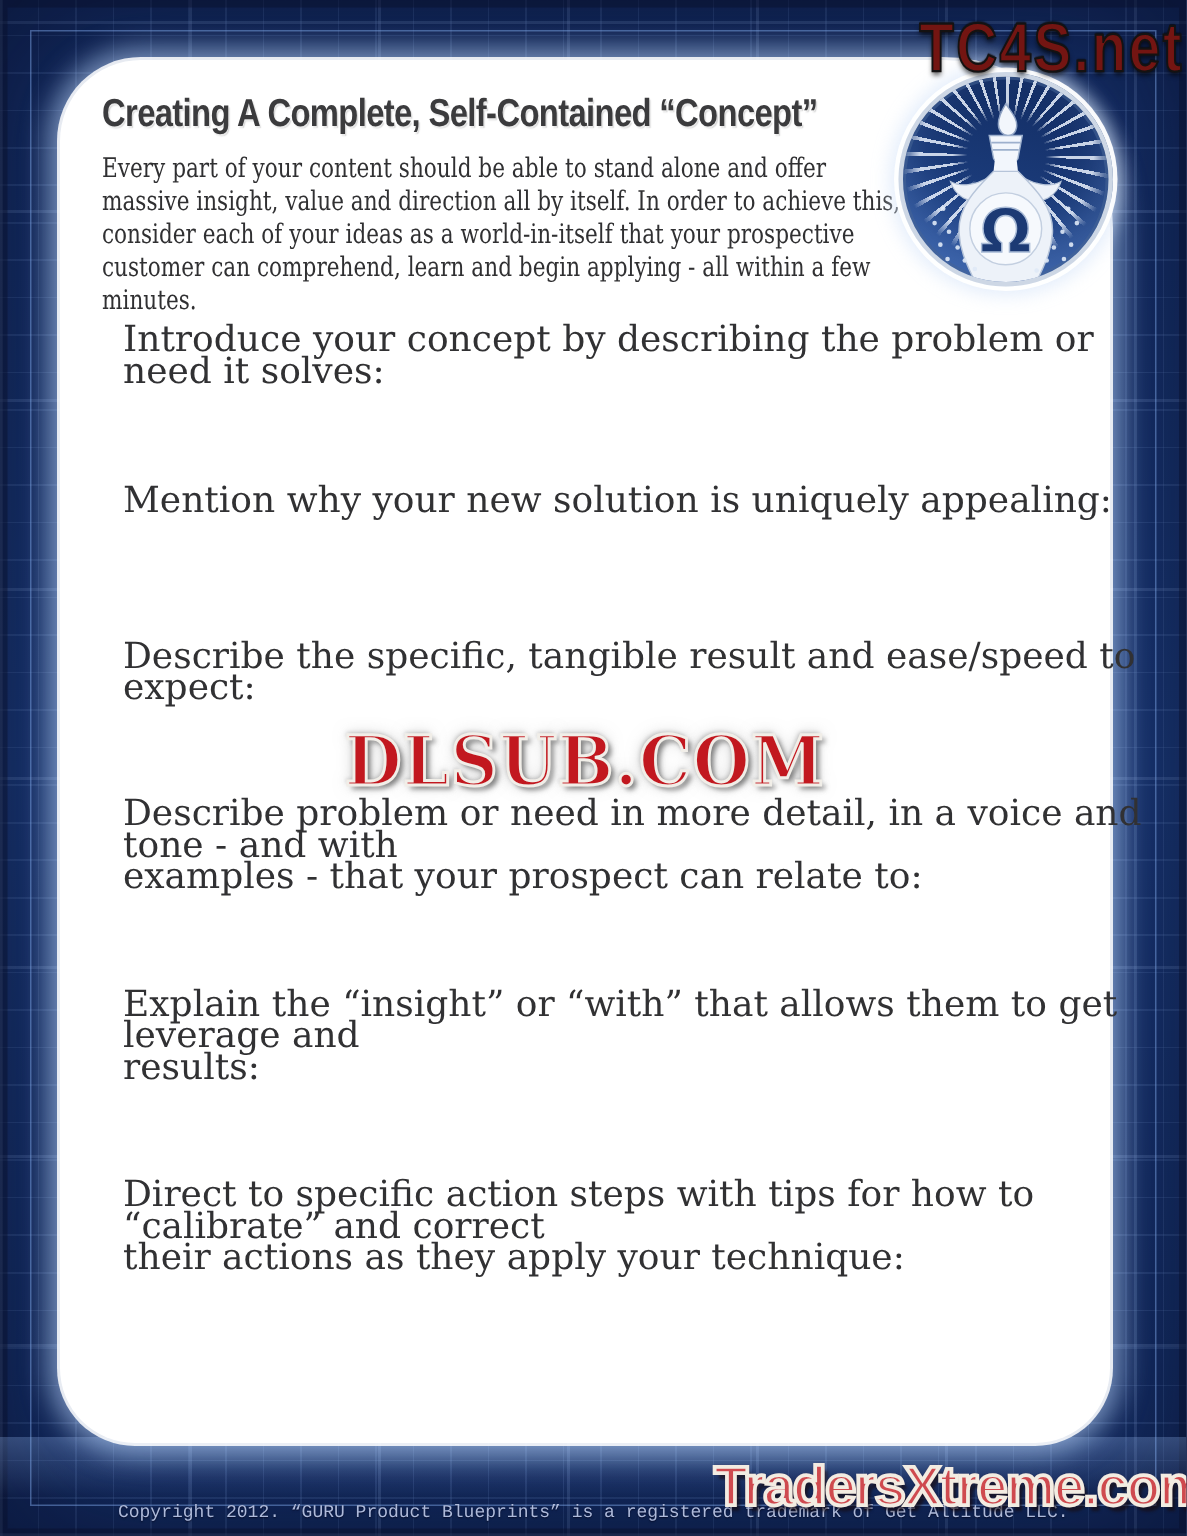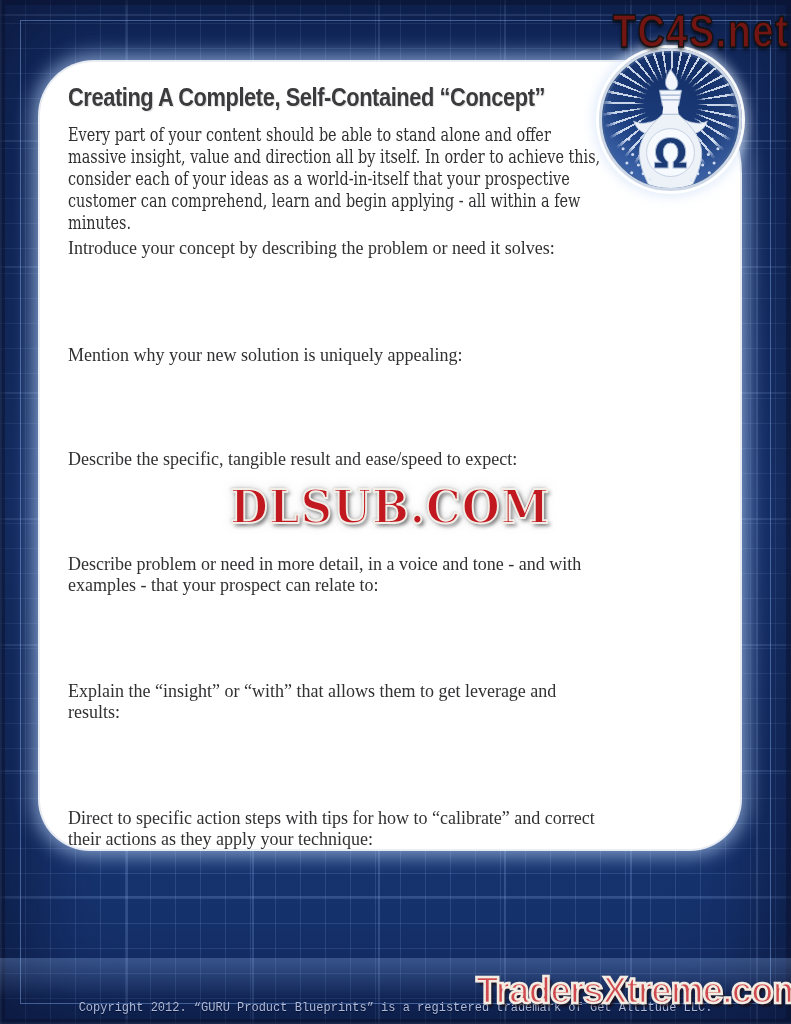--- a/index.html
+++ b/index.html
@@ -13,40 +13,39 @@
       repeating-linear-gradient(90deg, rgba(160,195,255,0.20) 0 2px, transparent 2px 126px),
       repeating-linear-gradient(0deg, rgba(160,195,255,0.20) 0 2px, transparent 2px 126px),
       linear-gradient(180deg,#142e66 0%, #1d3f82 50%, #142e66 100%);
     box-shadow: inset 0 0 0 5px rgba(8,16,42,.45), inset 0 0 80px 25px rgba(5,10,32,.55);
   }
   .frame-line{position:absolute;inset:20px;border:1px solid rgba(120,160,225,.5);z-index:0;pointer-events:none;}
   .footer-band{position:absolute;left:0;right:0;top:958px;height:48px;z-index:1;
     background:linear-gradient(180deg, rgba(150,185,240,.28), rgba(150,185,240,0) 85%);}
 
   .card{
-    position:absolute;left:40px;top:40px;width:700px;height:787px;z-index:2;
+    position:absolute;left:40px;top:40px;width:700px;height:922px;z-index:2;
     background:#ffffff;border-radius:54px 112px 50px 50px;
     box-shadow:0 0 0 2px rgba(255,255,255,.85), 0 0 18px 8px rgba(185,212,248,.6);
-    margin-top:22px;
   }
   .page-title{
     position:absolute;left:28px;top:20px;margin:0;
     font-family:"Liberation Sans",sans-serif;font-weight:bold;font-size:26px;
     color:#3b3b3d;letter-spacing:-0.5px;white-space:nowrap;
     transform:scaleX(.84);transform-origin:left top;
     text-shadow:0 1px 0 rgba(255,255,255,.5), 1px 1px 1px rgba(0,0,0,.18);
   }
   .intro{
     position:absolute;left:28px;top:62px;margin:0;
     font-size:18px;line-height:22px;color:#303032;white-space:pre-line;
     transform:scaleX(.80);transform-origin:left top;
   }
   .prompt{
-    position:absolute;left:28px;width:680px;
-    font-size:18px;line-height:21px;color:#313133;white-space:pre-line;font-family:Liberation Serif, serif;
+    position:absolute;left:42px;width:680px;
+    font-size:24px;line-height:21px;color:#313133;white-space:pre-line;
   }
   .p1{top:176px}.p2{top:283px}.p3{top:387px}.p4{top:492px}.p5{top:619px}.p6{top:746px}
 
   
   .logo-badge{
     position:absolute;left:599px;top:48px;width:143px;height:143px;z-index:4;
     border-radius:50%;overflow:hidden;box-sizing:border-box;
     border:3px solid #cdd7e5;
     background:linear-gradient(195deg,#122b60 0%, #1a3a78 52%, #2c55a0 100%);
     box-shadow:0 0 0 3px rgba(255,255,255,.95), 0 0 12px 6px rgba(215,230,250,.7),

